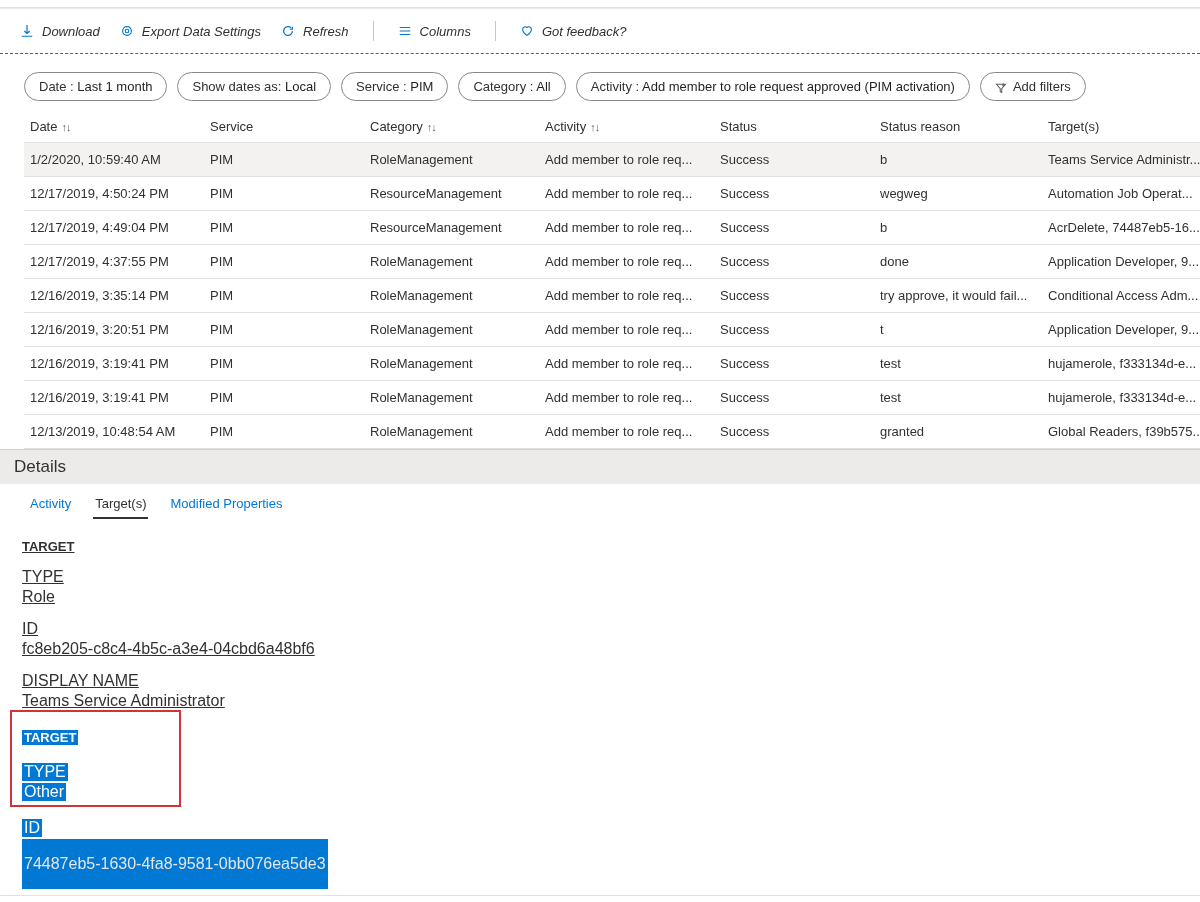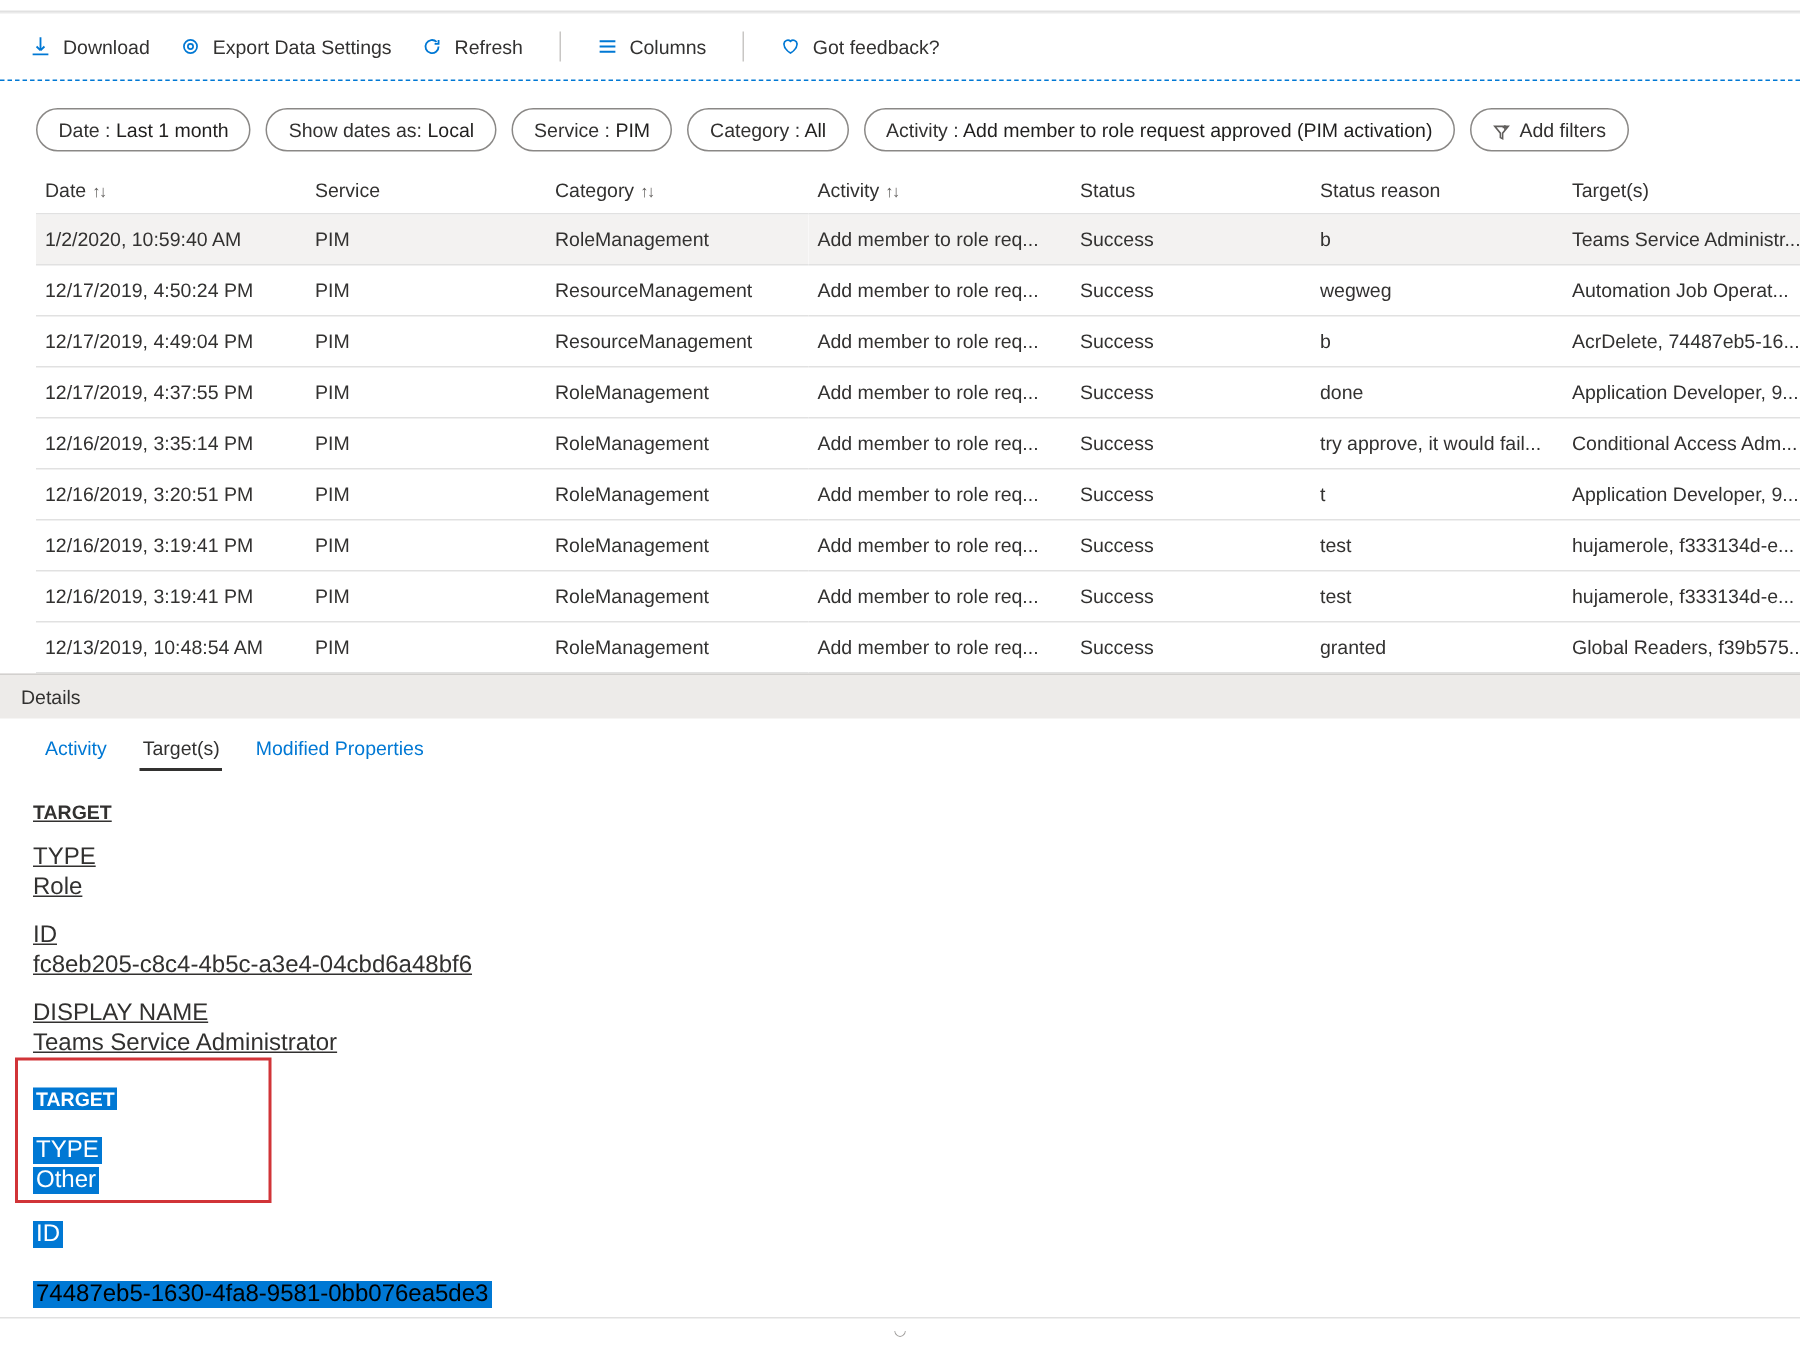--- a/index.html
+++ b/index.html
@@ -1,19 +1,19 @@
 <!DOCTYPE html>
 <html><head>
 <meta charset="utf-8">
 <style>
   * { box-sizing: border-box; }
   html, body { margin:0; padding:0; font-family: "Segoe UI", Arial, sans-serif; font-size:13px; color:#323130; background:#fff; }
   body { width:1200px; }
   .topbar-space { height:8px; border-bottom:1px solid #e1e1e1; }
-  .toolbar { display:flex; align-items:center; padding:12px 20px; border-bottom:1px dashed #0078d4; border-top:1px solid #eaeaea; gap:20px;}
+  .toolbar { display:flex; align-items:center; padding:12px 20px; border-bottom:1px dashed #0078d4; border-top:1px solid #eaeaea; gap:20px;font-style:italic;}
   .toolbar .group { display:flex; align-items:center; gap:8px; cursor:pointer; color:#323130; }
   .toolbar .sep { width:1px; height:20px; background:#c8c6c4; margin:0 4px;}
   .icon { display:inline-flex; align-items:center; justify-content:center; }
   .pills { display:flex; flex-wrap:wrap; gap:10px; padding:18px 24px 10px 24px; align-items:center;}
   .pill { border:1px solid #8a8886; border-radius:16px; padding:6px 14px; font-size:13px; background:#fff; cursor:pointer; white-space:nowrap;}
   .pill .label { color:#323130;margin-top:20px; }
   .pill .value { color:#201f1e; font-weight:400; }
   .pill-addfilters { display:flex; align-items:flex-end; gap:6px;}
   .table { width:100%; border-collapse:collapse; table-layout:fixed; }
   .table th { text-align:left; font-weight:400; font-size:13px; padding:8px 6px; border-bottom:1px solid #e1e1e1; }
@@ -21,31 +21,31 @@
   .table tbody tr.selected { background:#f3f2f1; }
   .table-wrapper { padding:0 24px 0 24px; }
   .col-date { width:180px;}
   .col-service { width:160px;}
   .col-category { width:175px;}
   .col-activity { width:175px;}
   .col-status { width:160px;}
   .col-reason { width:168px;}
   .col-target { width:170px;}
   .sorter { font-size:11px; color:#605e5c; margin-left:4px; letter-spacing:-1px;}
-  .details-bar { background:#edebe9; padding:7px 14px; font-size:13px; color:#323130; border-top:1px solid #d2d0ce;}
+  .details-bar { background:#edebe9; padding:7px 14px; font-size:17px; color:#323130; border-top:1px solid #d2d0ce;}
   .tabs { display:flex; gap:20px; padding:6px 22px 0 28px; }
   .tab { padding:6px 2px 6px 2px; cursor:pointer; font-size:13px; color:#0078d4; }
   .tab.active { color:#323130; border-bottom:2px solid #323130; font-weight:400; }
   .details-content { padding:10px 22px 6px 22px; font-size:13px; }
   .details-content .section-label { font-weight:600; margin-top:10px; }
   .details-content .field-label { font-size:16px; color:#323130; margin-top:14px; text-transform:uppercase; }
   .details-content .field-value { font-size:16px; color:#323130; margin-top:2px; }
   .highlight-box { border:2px solid #d13438; position:absolute; pointer-events:none; }
   .sel { background:#0078d4; color:#fff; display:inline-block; padding:0 2px;}
-  .sel-id { background:#0078d4; color:#000000; display:inline-block; padding:0 2px;margin-top:20px;}
+  .sel-id { background:#0078d4; color:#e5e5e5; display:inline-block; padding:16px 2px;}
   .details-area { position:relative;text-decoration:underline; }
   .resize-handle { text-align:center; color:#a19f9d; font-size:10px; padding-top:2px; border-top:1px solid #e1e1e1;}
 </style>
 </head>
 <body>
 
 <div class="topbar-space"></div>
 
 <div class="toolbar">
   <div class="group">

